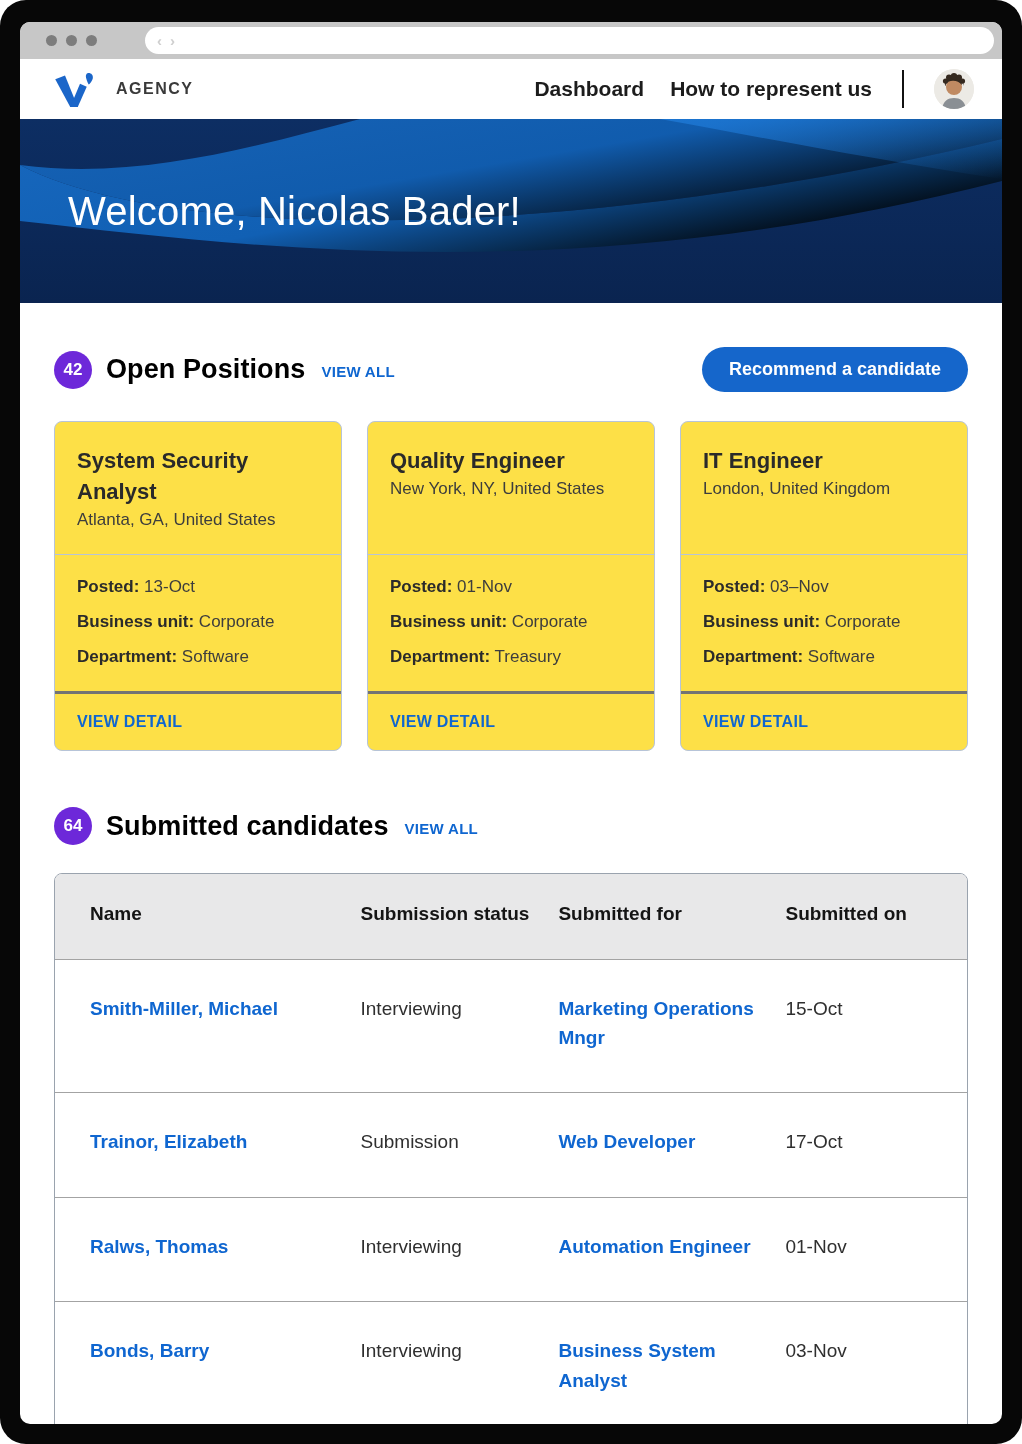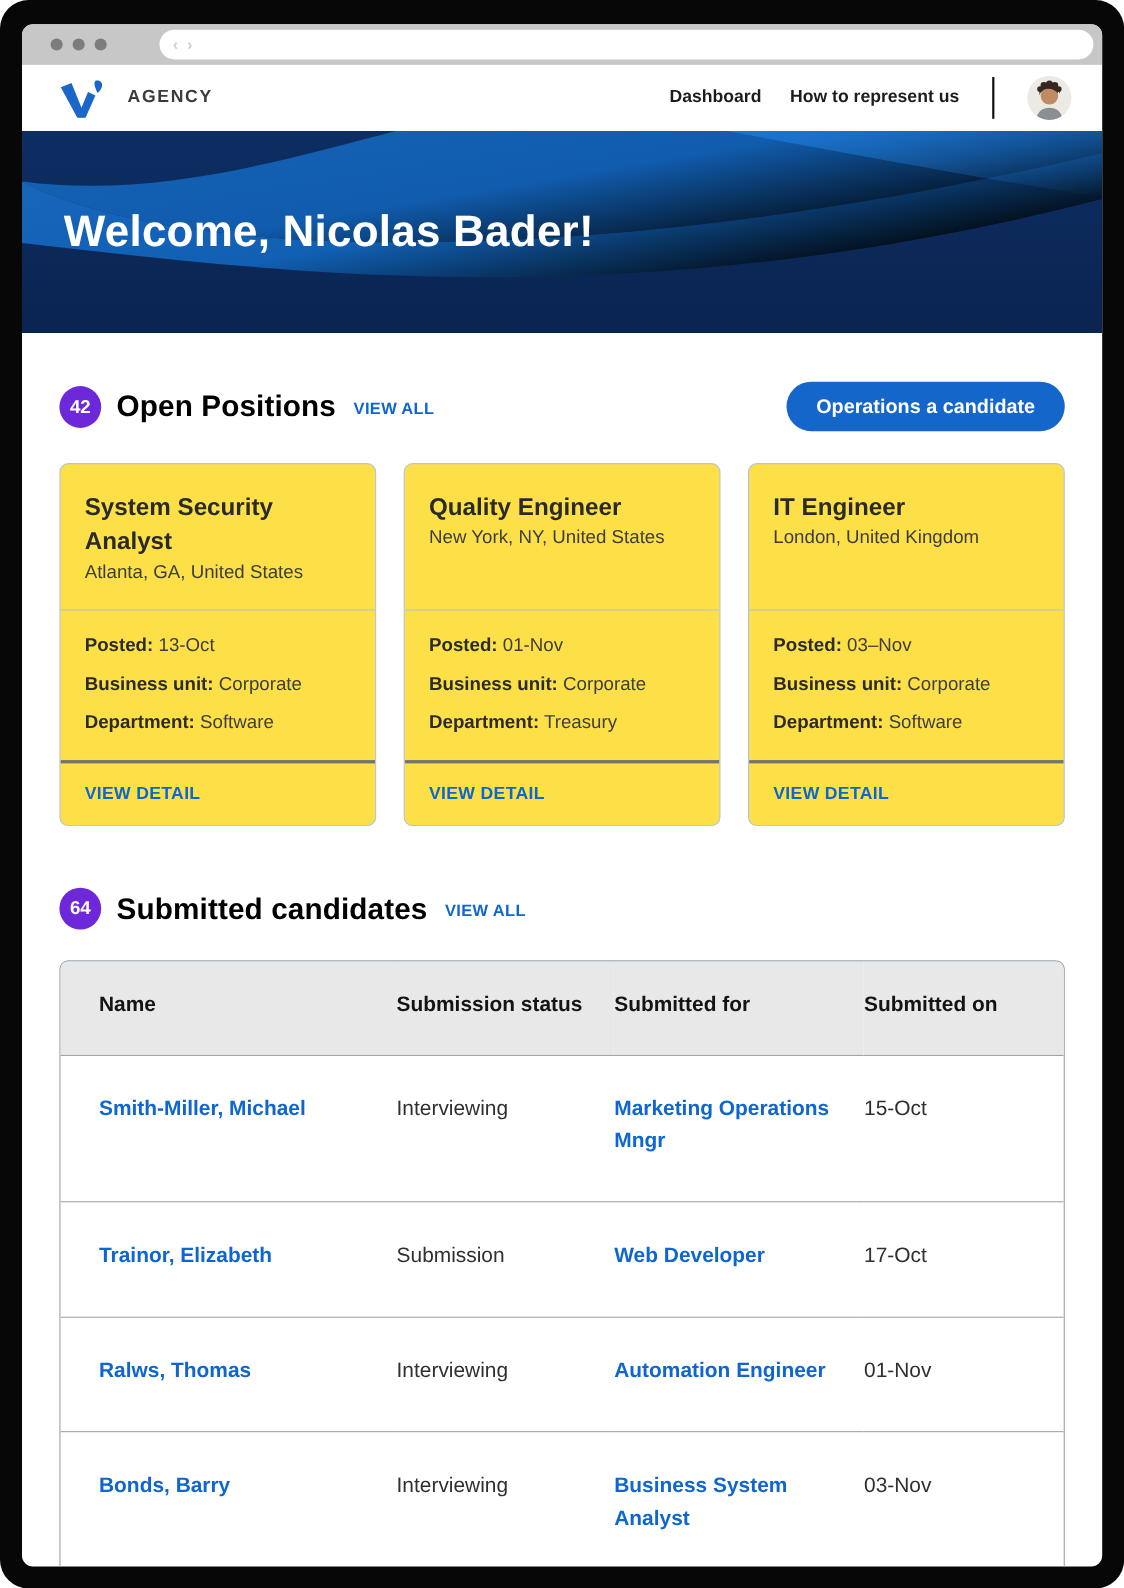--- a/index.html
+++ b/index.html
@@ -38,31 +38,31 @@
 
   
   .siteheader {
     height:60px; background:#ffffff; flex-shrink:0;
     display:flex; align-items:center; padding:0 28px 0 34px;
   }
   .brandwrap { display:flex; align-items:center; gap:22px; }
   .vlogo { width:40px; height:36px; display:block; }
   .brand { font-size:16px; font-weight:700; letter-spacing:1.5px; color:#3a3a3a; }
   .navwrap { margin-left:auto; display:flex; align-items:center; gap:26px; }
-  .navitem { font-size:16px; font-weight:700; color:#1c1c1c; cursor:pointer; white-space:nowrap; }
+  .navitem { font-size:21px; font-weight:700; color:#1c1c1c; cursor:pointer; white-space:nowrap; }
   .navdivider { width:2px; height:38px; background:#111; margin:0 4px; }
   .avatar { width:40px; height:40px; border-radius:50%; overflow:hidden; background:#eceae5; flex-shrink:0; cursor:pointer; }
   .avatar svg { display:block; }
 
   
   .hero { position:relative; height:184px; flex-shrink:0; overflow:hidden; }
   .hero svg.bg { position:absolute; inset:0; width:100%; height:100%; display:block; }
   .hero h1 {
-    position:absolute; left:38px; top:50%; transform:translateY(-50%);
-    color:#ffffff; font-size:40px; font-weight:700; letter-spacing:.2px;
+    position:absolute; left:48px; top:50%; transform:translateY(-50%);
+    color:#ffffff; font-size:40px; font-weight:400; letter-spacing:.2px;
   }
 
   
   .main { padding:44px 34px 0 34px; }
 
   .sectionhead { display:flex; align-items:center; }
   .badge {
     width:38px; height:38px; border-radius:50%; background:#6d28d9;
     color:#fff; font-size:17px; font-weight:700;
     display:flex; align-items:center; justify-content:center; flex-shrink:0;
@@ -186,21 +186,21 @@
       <h1>Welcome, Nicolas Bader!</h1>
     </section>
 
     <main class="main">
 
       <section>
         <div class="sectionhead">
           <span class="badge">42</span>
           <span class="sectiontitle">Open Positions</span>
           <span class="viewall">VIEW ALL</span>
-          <button class="recommend-btn">Operations a candidate</button>
+          <button class="recommend-btn">Recommend a candidate</button>
         </div>
 
         <div class="cards">
 
           <div class="card">
             <div class="card-top">
               <div class="card-title">System Security Analyst</div>
               <div class="card-loc">Atlanta, GA, United States</div>
             </div>
             <div class="card-mid">

